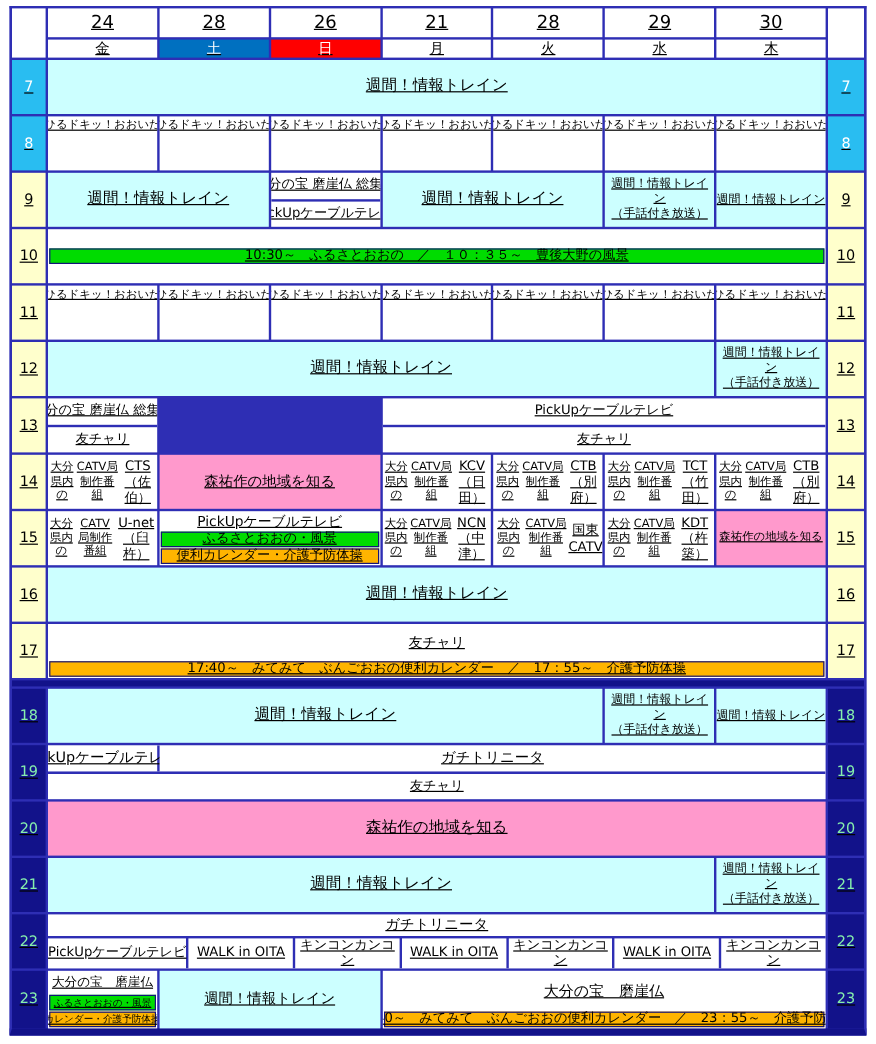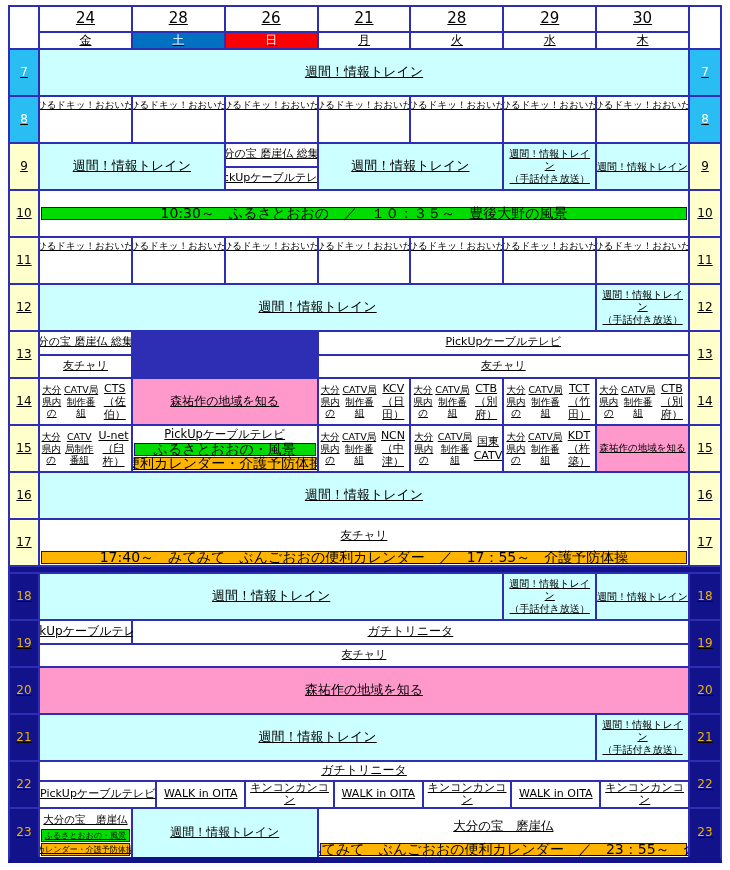--- a/index.html
+++ b/index.html
@@ -22,39 +22,39 @@
     text-decoration:underline;
   }
   .cell{background:#fff;display:flex;align-items:center;justify-content:center;text-align:center;overflow:hidden;line-height:1.15}
   .date{font-size:15px}
   .day{font-size:12px}
   .sat{background:var(--saturday_blue);color:#fff}
   .sun{background:var(--sunday_red);color:#fff}
   .hour{font-size:12px}
   .hcy{background:var(--hour_cyan);color:#fff}
   .hyl{background:var(--hour_yellow)}
-  .hnv{background:var(--hour_navy);color:#eab308}
+  .hnv{background:var(--hour_navy);color:#86efac}
   .pcy{background:var(--program_cyan)}
   .pink{background:var(--pink)}
   .tkt{background:var(--taketa_cyan)}
   .big{font-size:13px}
   .w1{font-size:10px;white-space:nowrap}
   .sm{font-size:9px;white-space:nowrap}
   .hd{font-size:9.5px;white-space:nowrap}
   .topA{align-items:flex-start;padding-top:3px}
   .sign{flex-direction:column;font-size:10px;line-height:1.25}
   .station{font-size:9.5px;line-height:1.2}
   .station .stn{font-size:11px}
   .vsplit{flex-direction:column;align-items:stretch;padding:0}
   .half{flex:1;display:flex;align-items:center;justify-content:center;font-size:11px}
   .half+.half{border-top:2px solid var(--border)}
   .bands{flex-direction:column;align-items:stretch}
   .btop{flex:1;display:flex;align-items:center;justify-content:center;font-size:11.5px}
   .f10 .btop{font-size:10.5px}
-  .band{height:13px;display:flex;align-items:center;justify-content:center;font-size:14px;white-space:nowrap;border:1px solid var(--band_edge);margin:0 1px 1px}
+  .band{height:13px;display:flex;align-items:center;justify-content:center;font-size:11px;white-space:nowrap;border:1px solid var(--band_edge);margin:0 1px 1px}
   .bandS .band{font-size:8px}
   .gr{background:var(--green)}
   .or{background:var(--orange)}
   .navySep{background:var(--hour_navy)}
   .tf{display:grid;grid-template-columns:calc((100% - 12px)/7) 1fr;gap:2px;background:var(--border);align-items:stretch;padding:0}
   .tf>div{background:#fff;display:flex;align-items:center;justify-content:center;font-size:12px}
   .sub7{display:grid;grid-template-columns:repeat(7,1fr);gap:2px;background:var(--border);align-items:stretch;padding:0}
   .sub7>div{background:#fff;display:flex;align-items:center;justify-content:center;font-size:11px}
 </style>
 </head>

